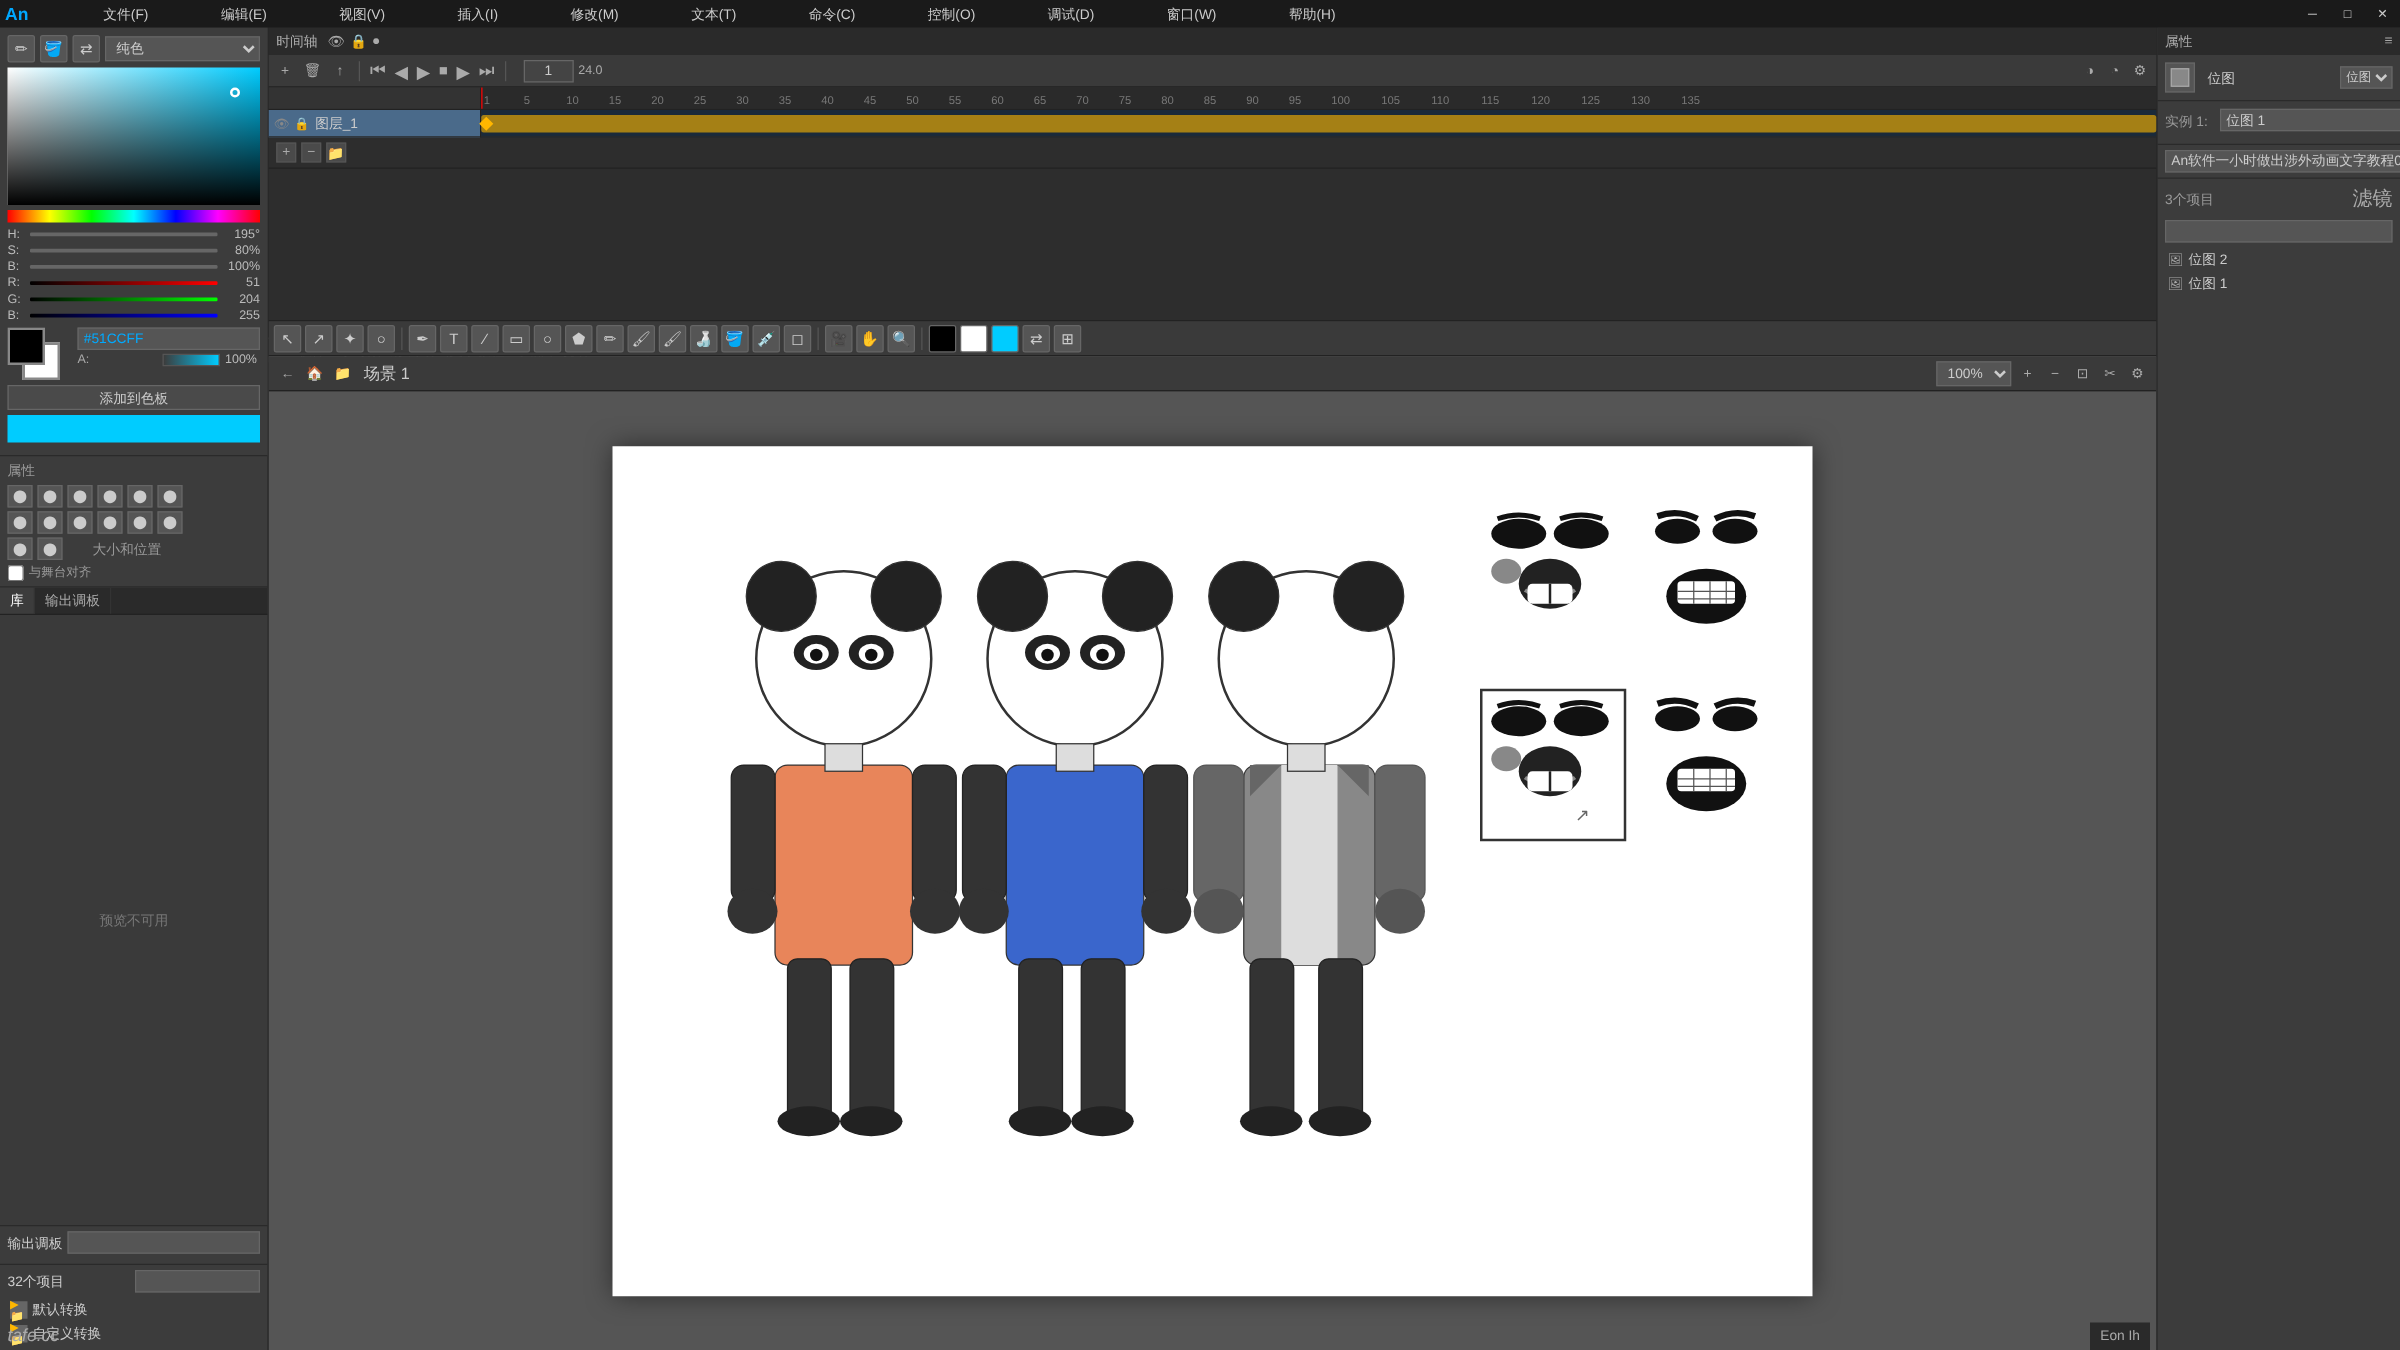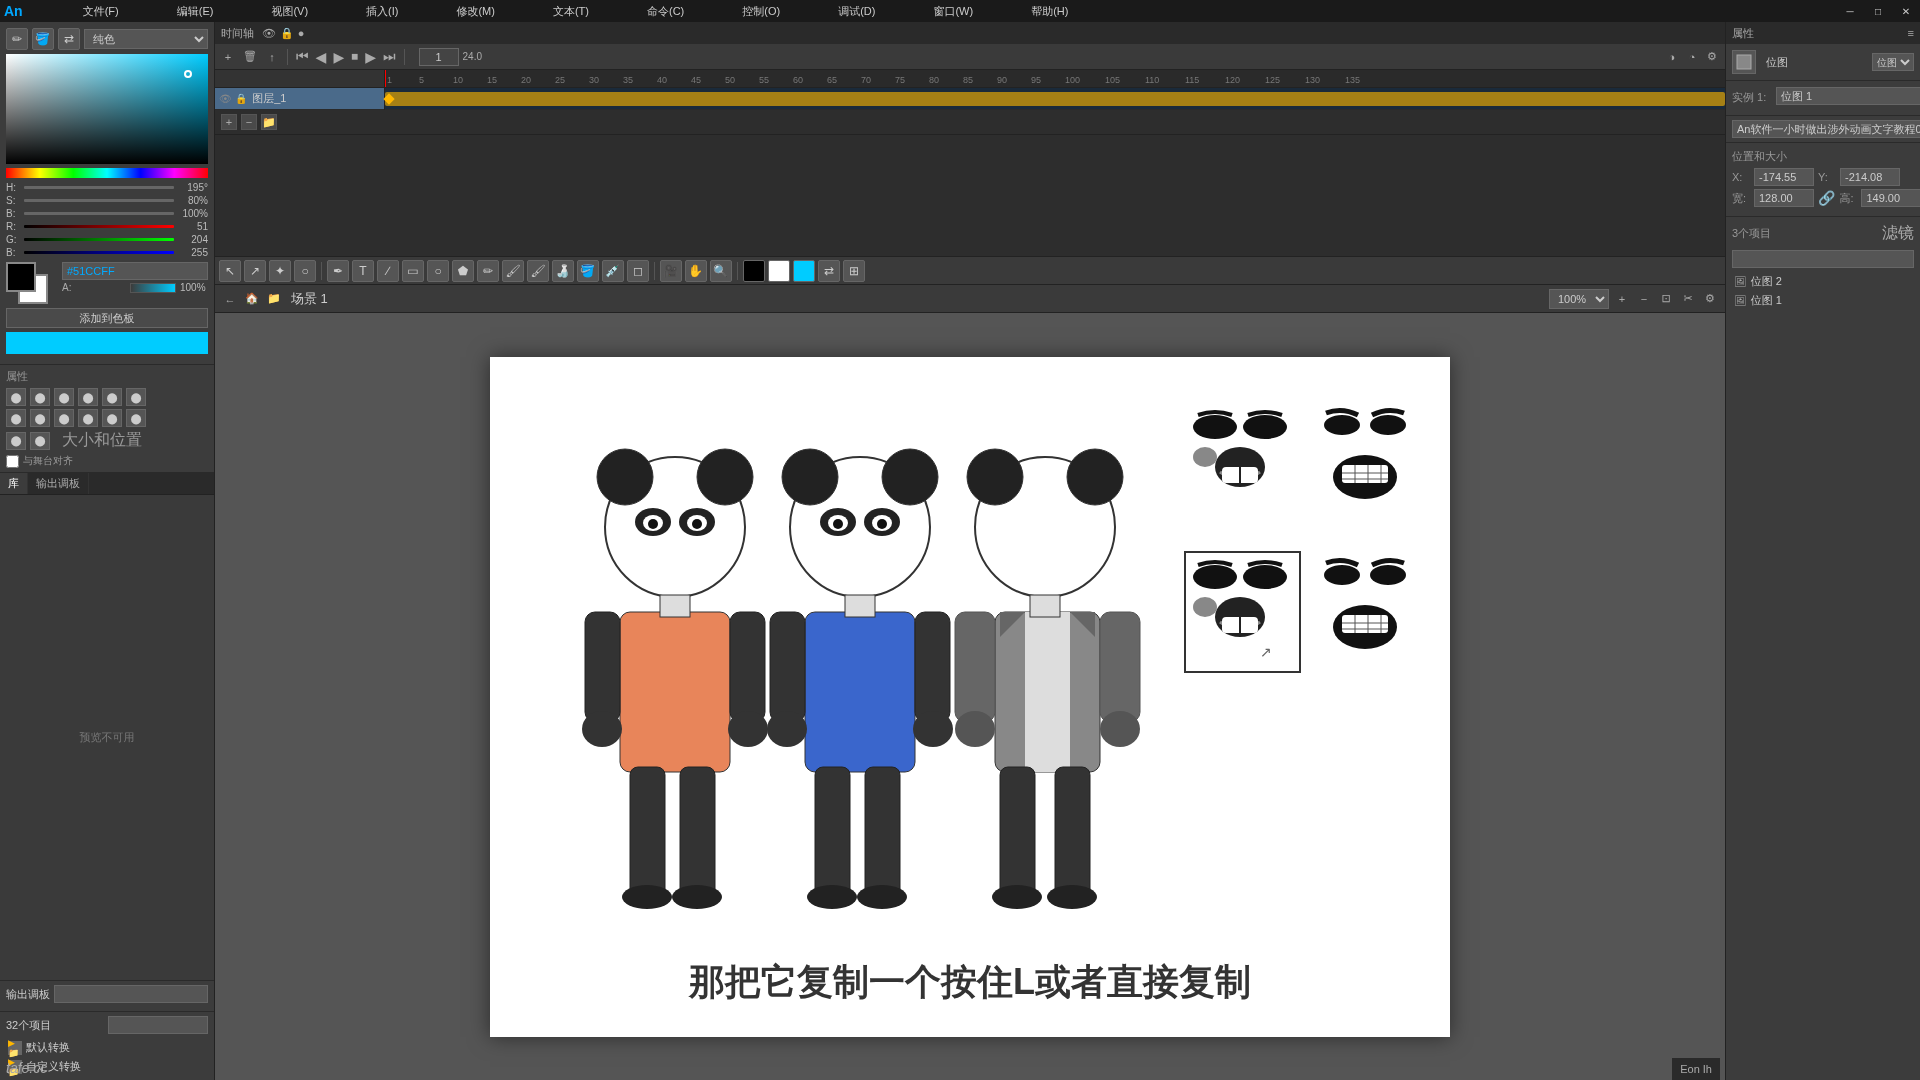--- a/index.html
+++ b/index.html
@@ -856,21 +856,21 @@
       <div class="prop-btn">⬤</div>
       <div class="prop-btn">⬤</div>
       <div class="prop-btn">⬤</div>
       <div class="prop-btn">⬤</div>
       <div class="prop-btn">⬤</div>
       <div class="prop-btn">⬤</div>
     </div>
     <div class="prop-row">
       <div class="prop-btn">⬤</div>
       <div class="prop-btn">⬤</div>
-      <div style="margin-left:8px;font-size:16px;color:#999;text-align:center;">大小和位置</div>
+      <div style="margin-left:20px;font-size:11px;color:#999;text-align:center;">大小和位置</div>
     </div>
     <div style="display:flex;align-items:center;gap:4px;margin-top:2px;">
       <input type="checkbox" style="">
       <span style="font-size:10px;color:#999;">与舞台对齐</span>
     </div>
   </div>
 
   <div id="library-section">
     <div id="library-tabs">
       <div class="lib-tab active">库</div>
@@ -932,36 +932,20 @@
     </div>
   </div>
 
   <div id="right-dropdown-row">
     <select class="right-dropdown">
       <option>An软件一小时做出涉外动画文字教程04头部和说...</option>
     </select>
 
   </div>
 
-  <div id="pos-size-section">
-    <div class="pos-title">位置和大小</div>
-    <div class="pos-row">
-      <span class="pos-label">X:</span>
-      <input class="pos-value" value="-174.55" style="">
-      <span class="pos-label">Y:</span>
-      <input class="pos-value" value="-214.08" style="">
-    </div>
-    <div class="pos-row">
-      <span class="pos-label">宽:</span>
-      <input class="pos-value" value="128.00" style="">
-      <span class="link-icon">🔗</span>
-      <span class="pos-label">高:</span>
-      <input class="pos-value" value="149.00" style="">
-    </div>
-  </div>
 
   <div id="right-bottom">
     <div id="right-bottom-header">
       <span>3个项目</span>
       <span style="cursor:pointer;font-size:16px;color:#aaa;">滤镜</span>
     </div>
     <div id="right-items-search">
       <input id="right-search-input" style="">
     </div>
     <div class="right-item-row">
@@ -1304,21 +1288,20 @@
           <rect x="22" y="58" width="46" height="18" rx="3" fill="white"></rect>
           <line x1="22" y1="66" x2="68" y2="66" stroke="#555" stroke-width="1"></line>
           <line x1="22" y1="72" x2="68" y2="72" stroke="#555" stroke-width="1"></line>
           <line x1="35" y1="58" x2="35" y2="76" stroke="#555" stroke-width="1"></line>
           <line x1="48" y1="58" x2="48" y2="76" stroke="#555" stroke-width="1"></line>
           <line x1="61" y1="58" x2="61" y2="76" stroke="#555" stroke-width="1"></line>
         </g>
 
       </svg>
 
-      <div id="subtitle-text">那把它复制一个按住L或者直接复制</div>
 
     </div>
   </div>
 </div>
 
 <div style="position:absolute;bottom:0;right:200px;height:22px;background:#2a2a2a;display:flex;align-items:center;padding:0 8px;font-size:11px;color:#aaa;">
   <span>Eon Ih</span>
 </div>
 
 </body></html>

